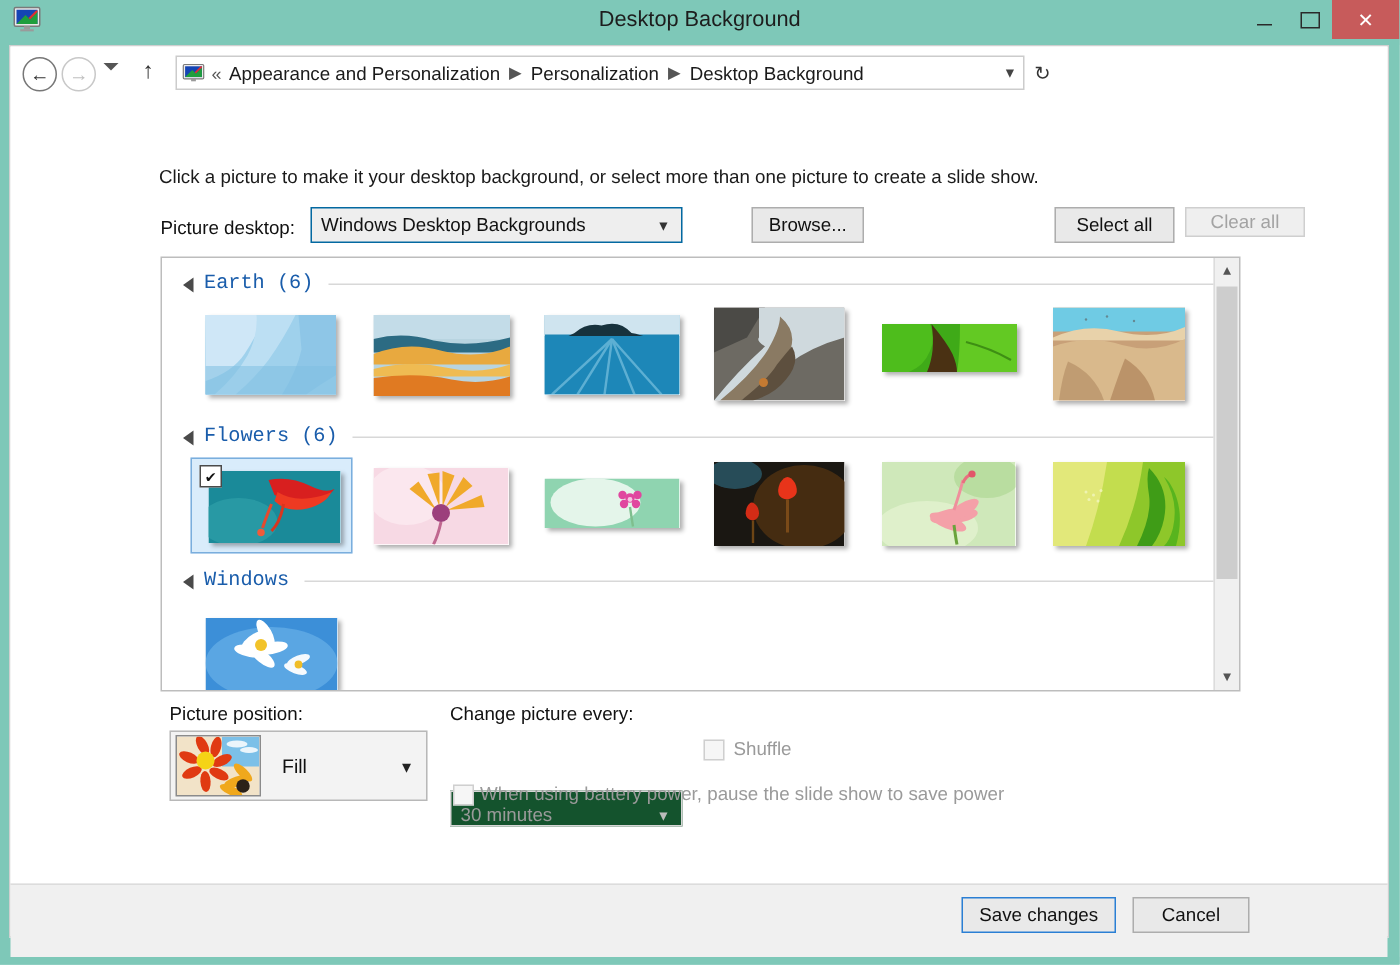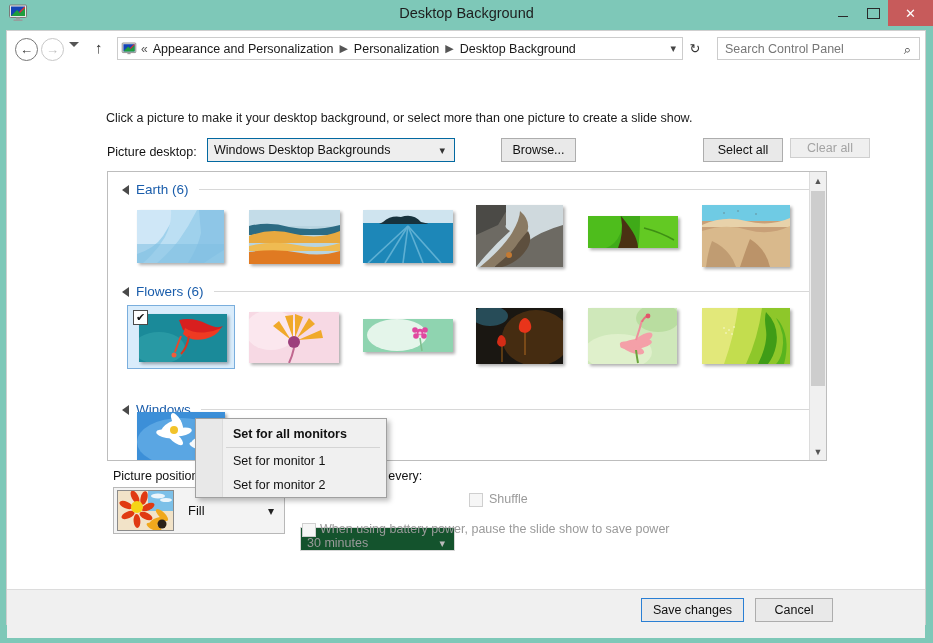--- a/index.html
+++ b/index.html
@@ -123,20 +123,21 @@
   .btn-browse { left: 458px; top: 72px; width: 75px; height: 24px; }
   .btn-selectall { left: 660px; top: 72px; width: 80px; height: 24px; }
   .btn-clearall { left: 747px; top: 72px; width: 80px; height: 20px; }
 
   
   .gallery {
     position: absolute; left: 100px; top: 105px;
     width: 720px; height: 290px;
     border: 1px solid #bdbdbd; background: #fff; box-sizing: border-box;
     overflow: hidden;
+    font-family: Liberation Mono, monospace;
   }
   .gallery-inner { position: absolute; left: 0; top: 0; width: 702px; height: 100%; }
   .group-head {
     position: absolute; display: flex; align-items: center; width: 690px;
   }
   .grp-tri {
     width: 0; height: 0; margin-right: 7px;
     border-top: 5px solid transparent; border-bottom: 5px solid transparent;
     border-right: 7px solid #4a4a4a;
   }
@@ -295,24 +296,20 @@
         <span class="crumb">Appearance and Personalization</span>
         <span class="crumb-sep">▶</span>
         <span class="crumb">Personalization</span>
         <span class="crumb-sep">▶</span>
         <span class="crumb">Desktop Background</span>
         <span class="addr-dd">▾</span>
       </div>
 
       <div class="refresh-btn">↻</div>
 
-      <div class="searchbox">
-        <span class="search-ph">Search Control Panel</span>
-        <span class="search-icon">⌕</span>
-      </div>
     </div>
 
     <div class="body-area">
 
       <div class="page-sub">Click a picture to make it your desktop background, or select more than one picture to create a slide show.</div>
 
       <div class="loc-label">Picture desktop:</div>
       <div class="loc-select">
         <span class="val">Windows Desktop Backgrounds</span>
         <span class="caret">▾</span>
@@ -496,21 +493,21 @@
               <g fill="#f2f6c0" opacity="0.8">
                 <circle cx="22" cy="20" r="1"></circle>
                   <circle cx="27" cy="22" r="1"></circle>
                   <circle cx="32" cy="19" r="1"></circle>
                 <circle cx="24" cy="25" r="1"></circle>
                   <circle cx="30" cy="26" r="1"></circle>
               </g>
             </svg>
           </div>
 
-          <div class="group-head" style="left:14px; top:230px;">
+          <div class="group-head" style="left:14px; top:208px;">
             <span class="grp-tri"></span>
             <span class="grp-label">Windows</span>
             <span class="grp-rule"></span>
           </div>
 
           <div class="thumb" style="left:29px; top:240px; width:88px; height:48px;">
             <svg width="88" height="48" viewBox="0 0 88 48">
               <rect width="88" height="48" fill="#3c8fd8"></rect>
               <ellipse cx="44" cy="30" rx="44" ry="24" fill="#62abe6" opacity="0.8"></ellipse>
               <g fill="#ffffff">
@@ -531,27 +528,20 @@
 
         </div>
 
         <div class="vscroll">
           <div class="vs-btn vs-up">▲</div>
           <div class="vs-thumb"></div>
           <div class="vs-btn vs-down">▼</div>
         </div>
       </div>
 
-      <div class="ctxmenu">
-        <div class="ctx-gutter"></div>
-        <div class="ctx-item bold" style="top:3px;">Set for all monitors</div>
-        <div class="ctx-sep" style="top:28px;"></div>
-        <div class="ctx-item" style="top:30px;">Set for monitor 1</div>
-        <div class="ctx-item" style="top:54px;">Set for monitor 2</div>
-      </div>
 
       <div class="pp-label">Picture position:</div>
       <div class="pp-select">
         <div class="pp-thumb">
           <svg width="55" height="39" viewBox="0 0 55 39">
             <rect width="55" height="39" fill="#f2e3c8"></rect>
             <rect x="30" width="25" height="20" fill="#7cc0e8"></rect>
             <g fill="#ffffff" opacity="0.85">
               <ellipse cx="40" cy="5" rx="7" ry="2.4"></ellipse>
               <ellipse cx="48" cy="9" rx="6" ry="2"></ellipse>

